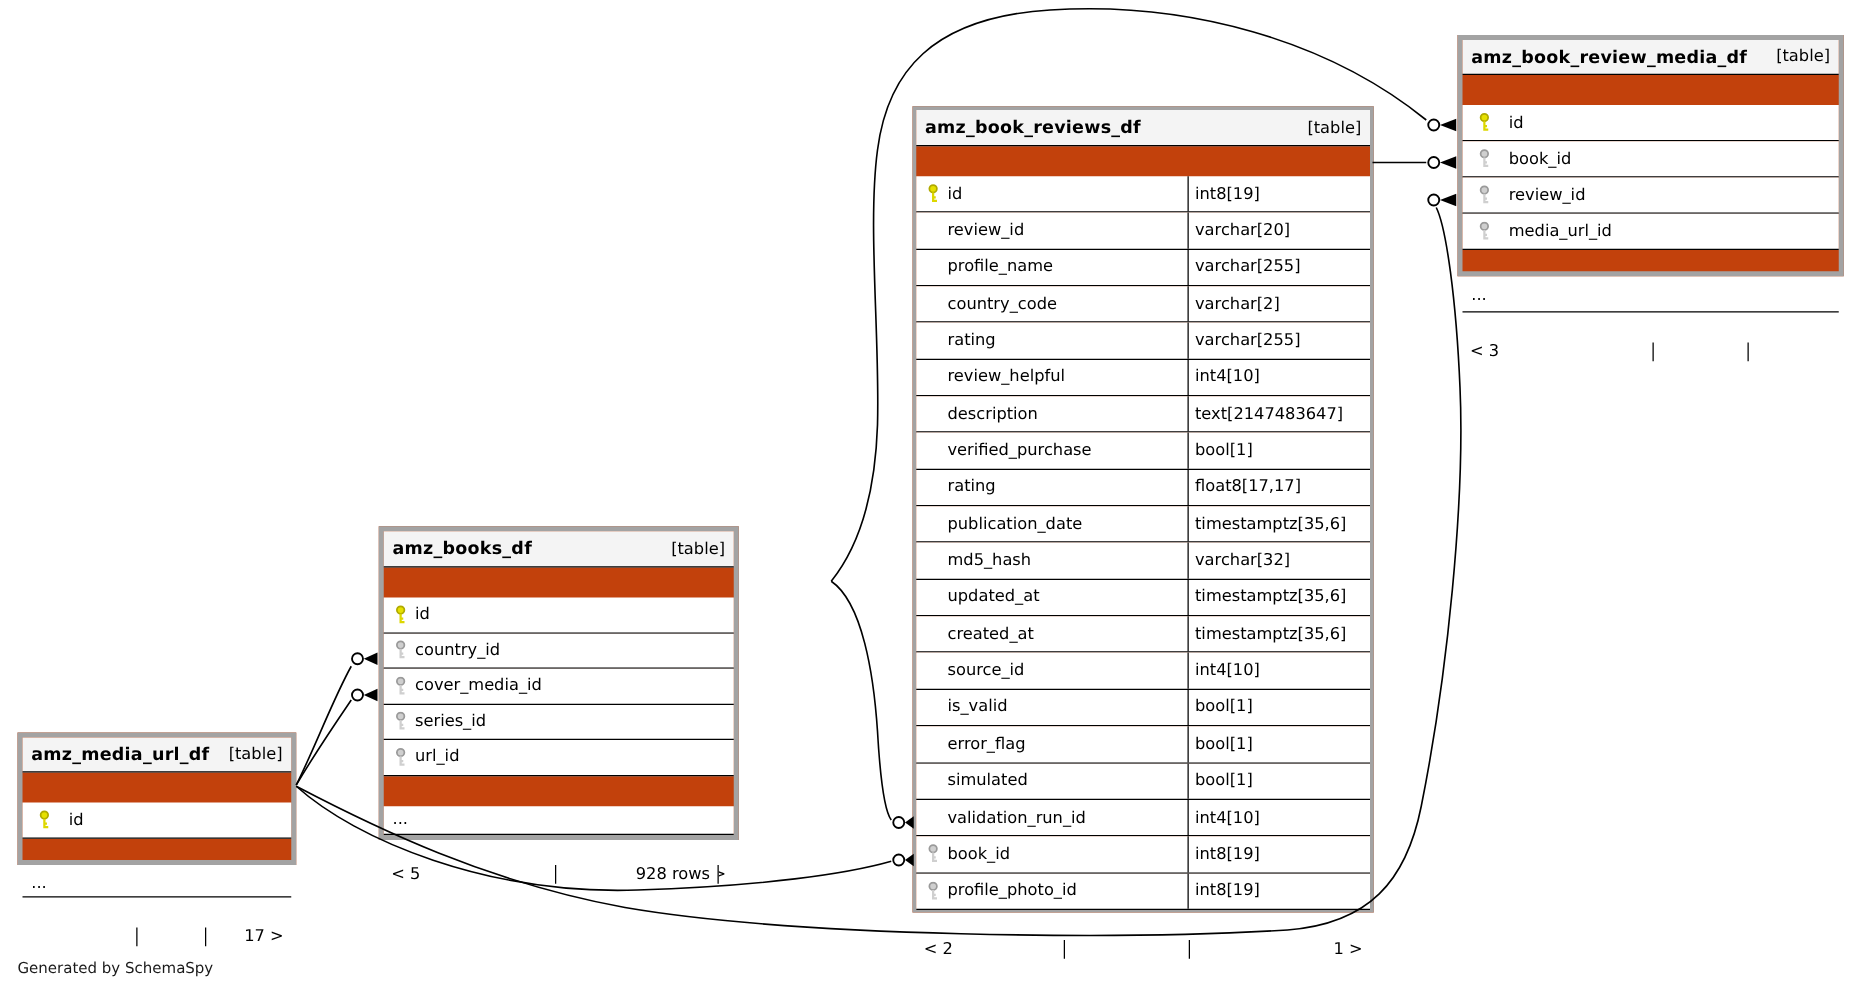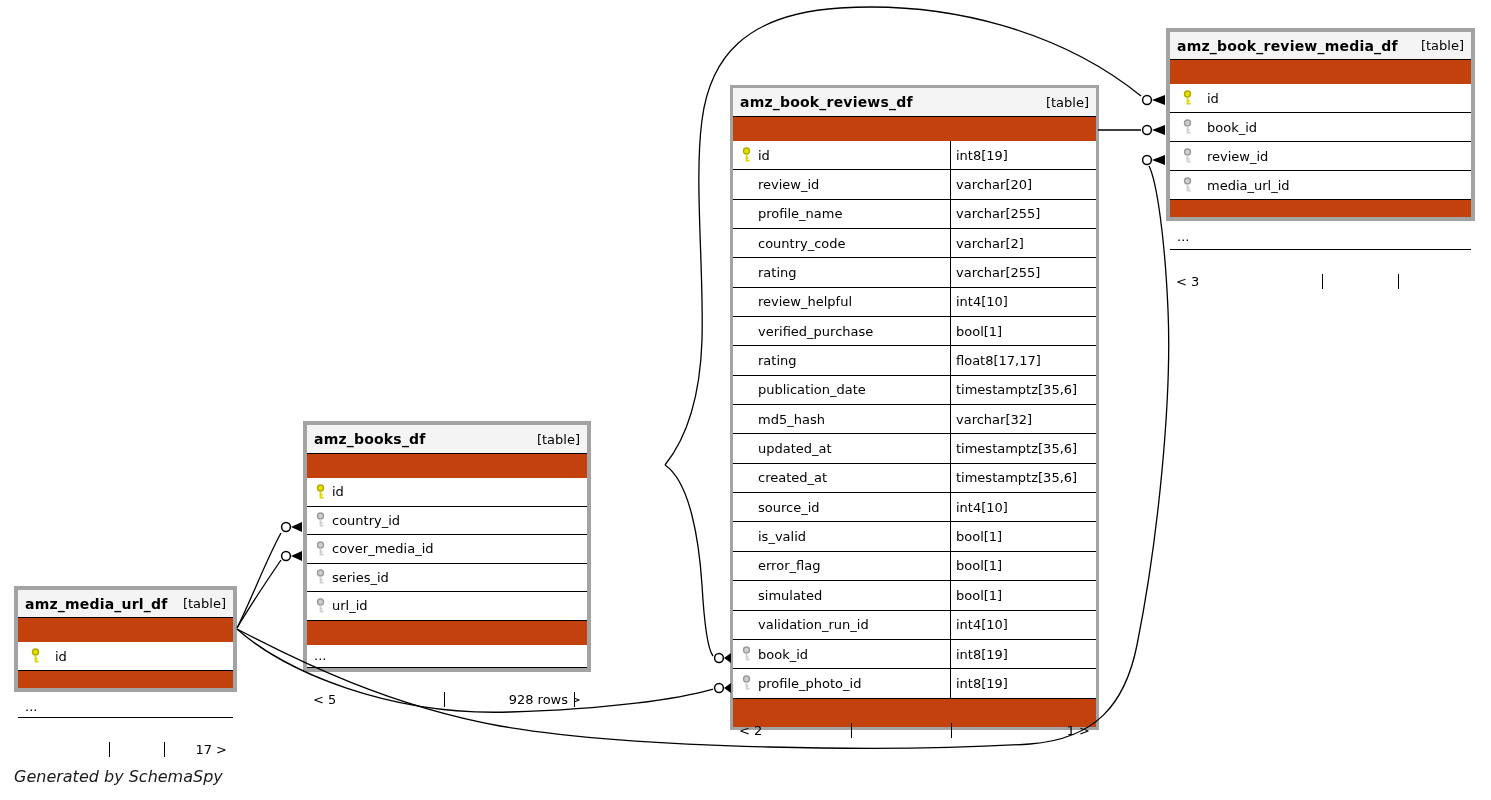--- a/index.html
+++ b/index.html
@@ -59,21 +59,21 @@
   .tbl-mediaurl .tbl-header{height:28px;}
   .tbl-mediaurl .tbl-body .row{height:29px;}
   .tbl-mediaurl .cell-name{flex:1;}
   .tbl-mediaurl .ellipsis-row{height:23px;}
   .tbl-mediaurl .f-left{width:91px;flex:none;}
   .tbl-mediaurl .f-mid{width:55px;flex:none;}
   .tbl-mediaurl .f-right{flex:1;}
   
   .overlay{position:absolute;left:0;top:0;z-index:2;pointer-events:none;}
   
-  .credit{position:absolute;left:14px;top:767px;font-size:16px;color:#1a1a1a;font-style:italic;}
+  .credit{position:absolute;left:14px;top:767px;font-size:12px;color:#1a1a1a;}
 </style>
 </head>
 <body>
 
 <div class="canvas">
 
   <div class="tbl tbl-reviews">
     <div class="tbl-header">
       <span class="tbl-name">amz_book_reviews_df</span>
       <span class="tbl-tag">[table]</span>
@@ -125,20 +125,27 @@
   </div>
 
   <div class="row">
     <div class="cell-name">
       <span class="keyslot"></span>
       <span class="colname">review_helpful</span>
     </div>
     <div class="cell-type">int4[10]</div>
   </div>
 
+  <div class="row">
+    <div class="cell-name">
+      <span class="keyslot"></span>
+      <span class="colname">description</span>
+    </div>
+    <div class="cell-type">text[2147483647]</div>
+  </div>
 
   <div class="row">
     <div class="cell-name">
       <span class="keyslot"></span>
       <span class="colname">verified_purchase</span>
     </div>
     <div class="cell-type">bool[1]</div>
   </div>
 
   <div class="row">

